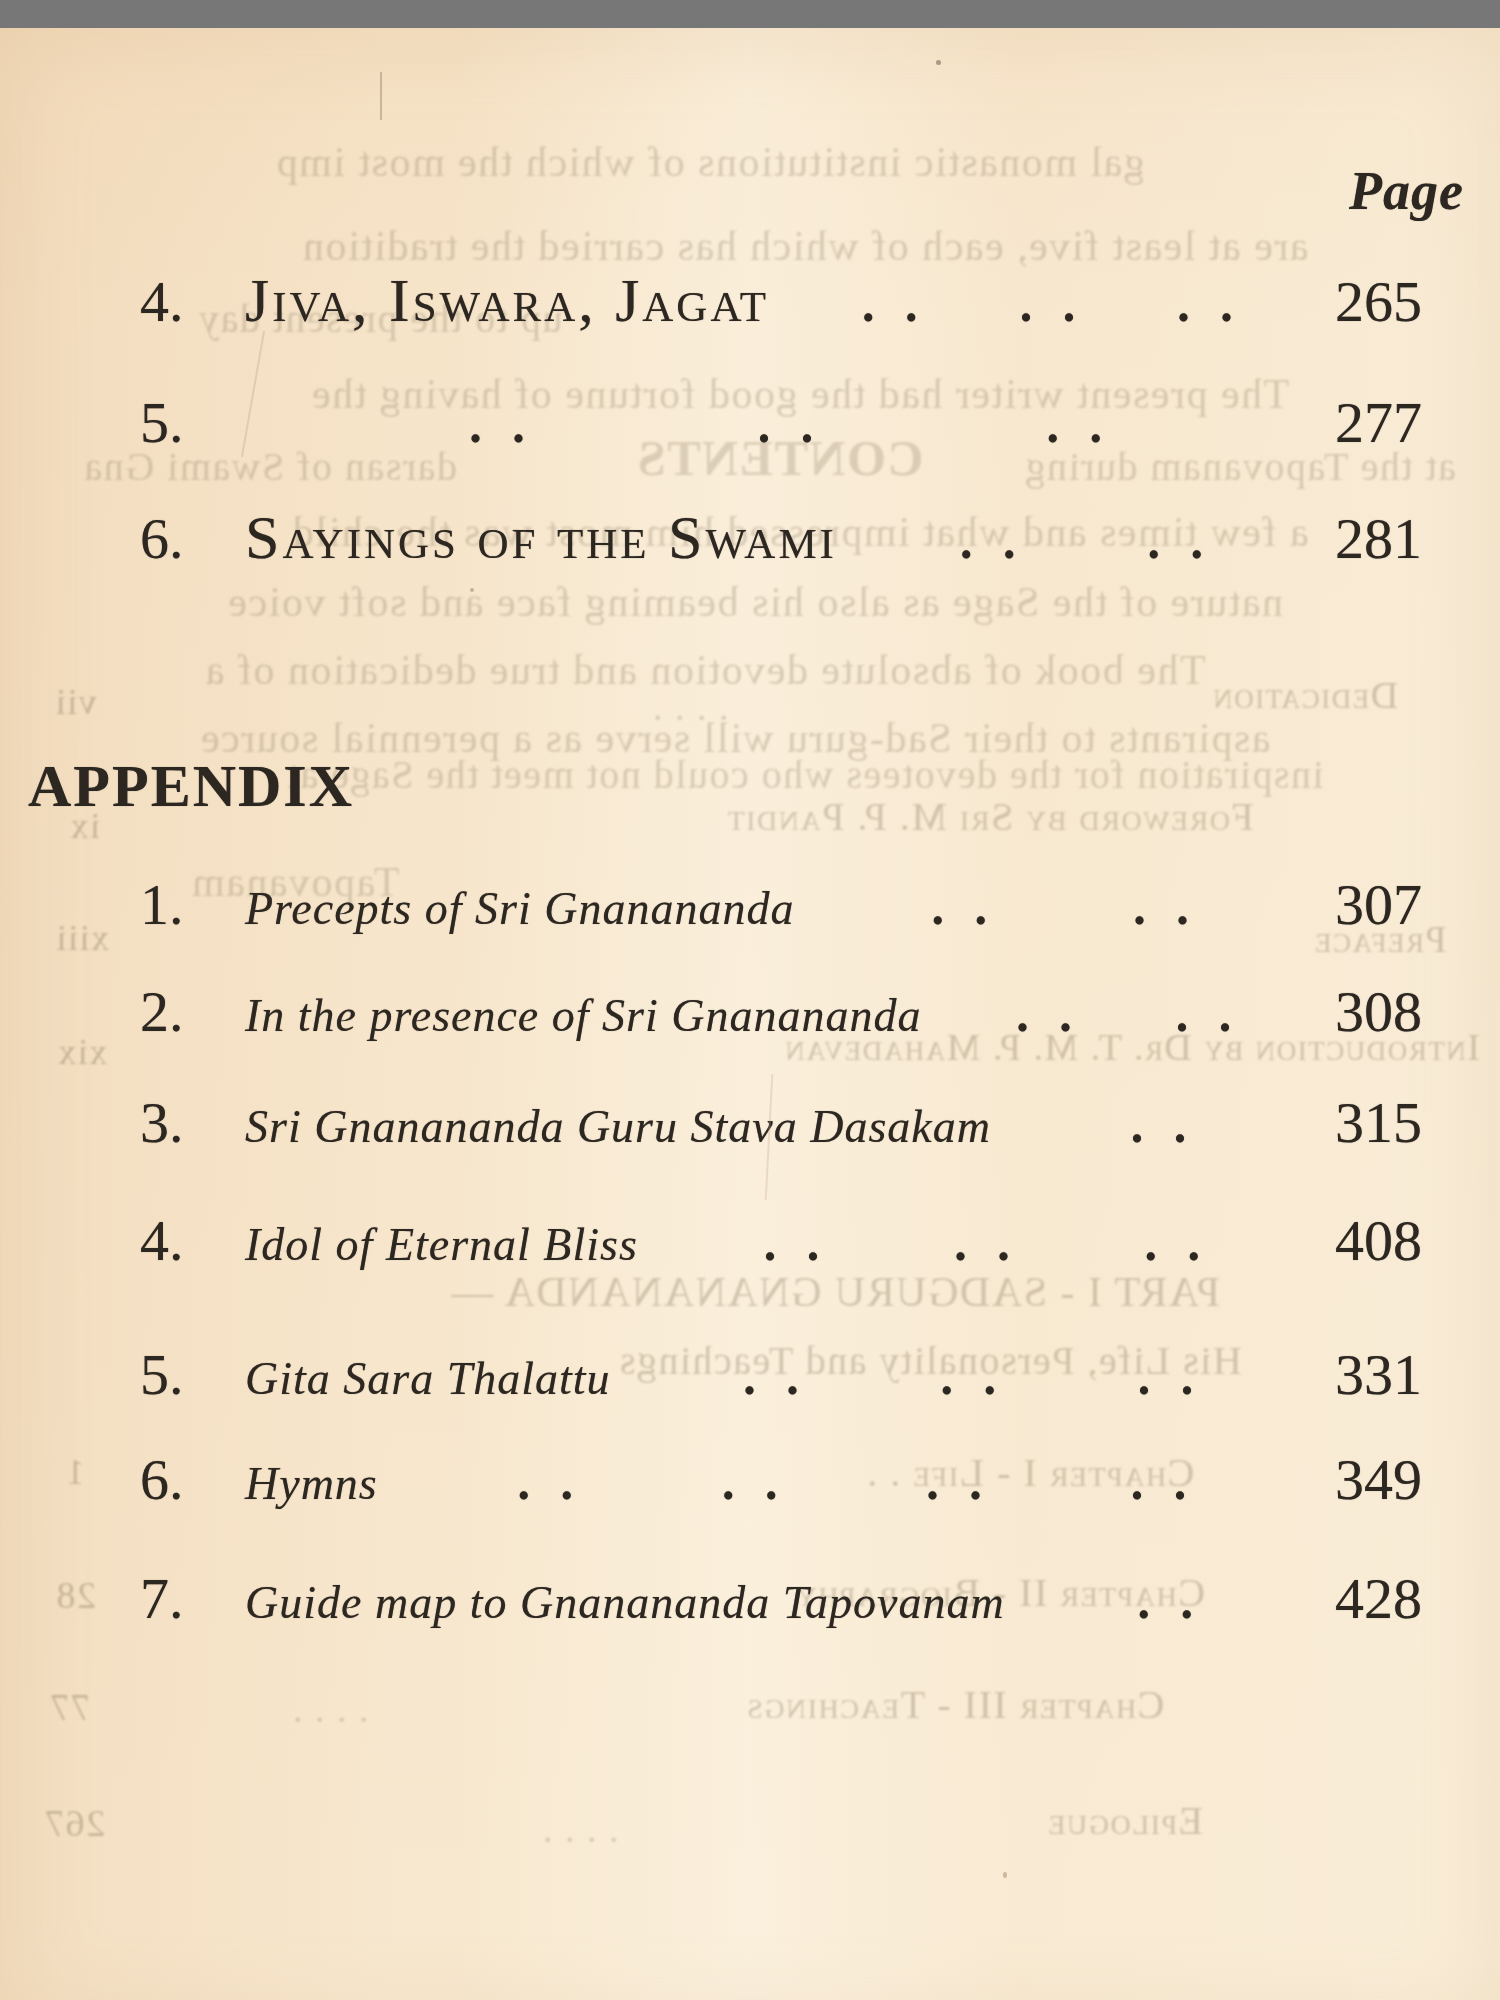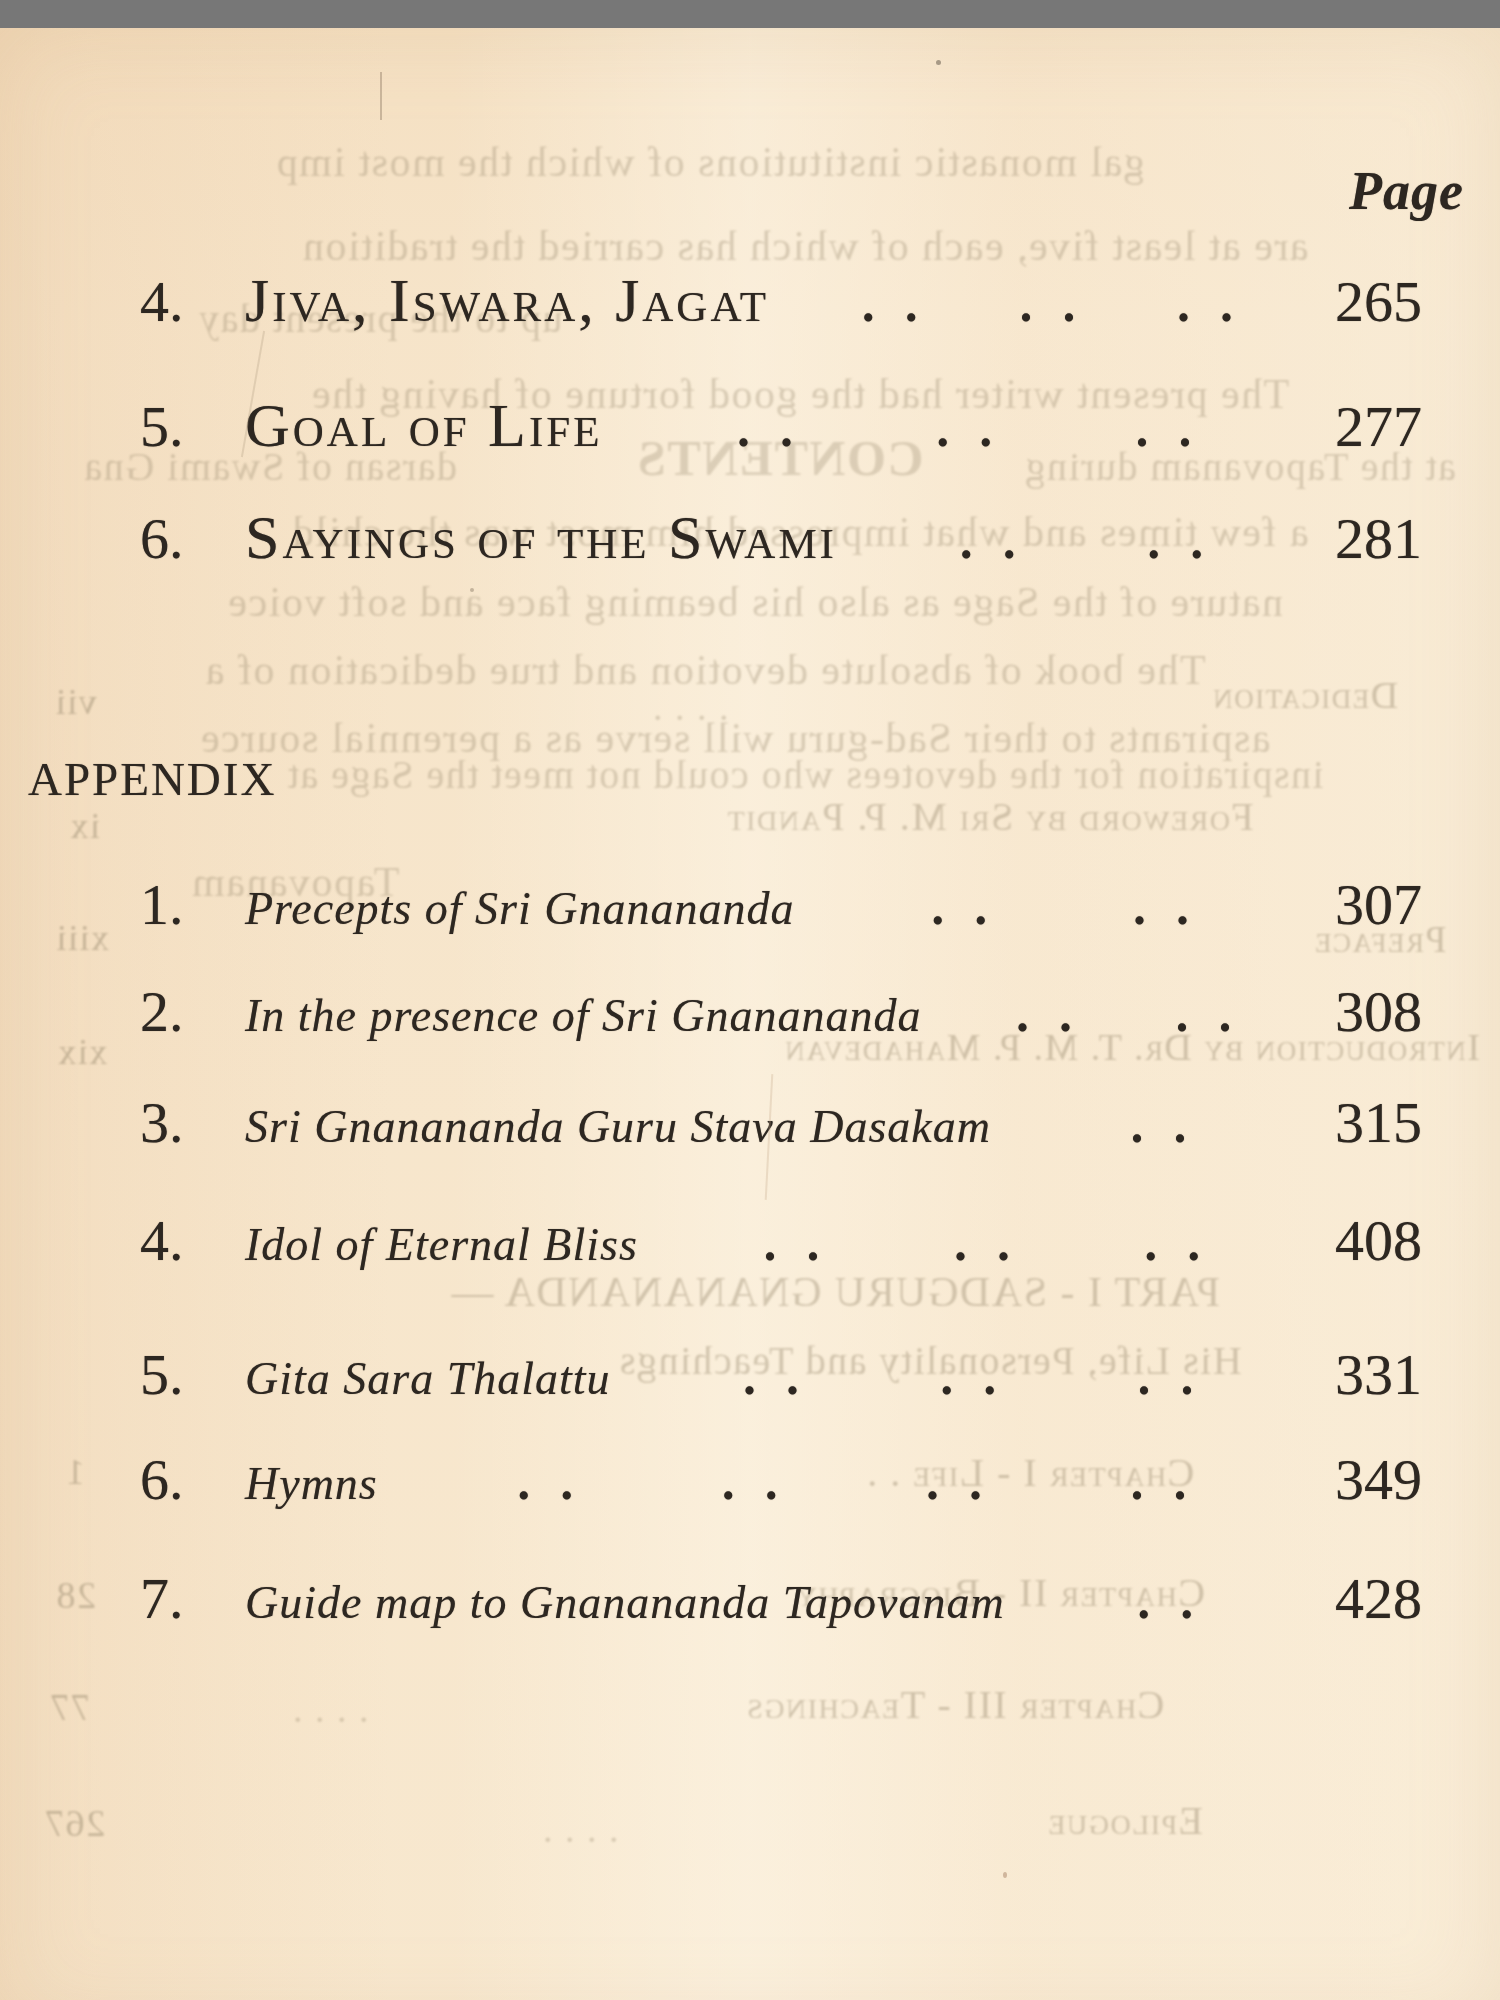--- a/index.html
+++ b/index.html
@@ -17,21 +17,21 @@
   }
   
   .ink{text-shadow:0 0 1px rgba(45,39,33,.55);}
   .page-label{
     position:absolute;top:136px;right:36px;
     font-style:italic;font-weight:bold;font-size:54px;line-height:1;
     letter-spacing:1px;
   }
   .appendix-heading{
     position:absolute;left:28px;top:727px;
-    font-weight:normal;font-size:47px;line-height:1.06;letter-spacing:2px;text-align:center;
+    font-weight:bold;font-size:60px;line-height:1.06;letter-spacing:2px;text-align:center;
   }
   .toc-row{
     position:absolute;left:0;width:1500px;
     display:flex;align-items:baseline;
     padding-right:30px;box-sizing:border-box;
     line-height:1;white-space:nowrap;
   }
   .toc-row .num{flex:0 0 105px;margin-left:140px;font-size:58px;}
   .toc-row .title{font-size:60px;letter-spacing:1px;}
   .toc-row .title.sc{font-variant:small-caps;letter-spacing:3px;font-size:62px;}
@@ -111,21 +111,20 @@
     <span class="leaders">
       <span class="dots">. .</span>
       <span class="dots">. .</span>
       <span class="dots">. .</span>
     </span>
     <span class="pageno">265</span>
   </div>
 
   <div class="toc-row ink" style="top:366px">
     <span class="num">5.</span>
-    <span class="title sc">Goal of Life</span>
     <span class="leaders">
       <span class="dots">. .</span>
       <span class="dots">. .</span>
       <span class="dots">. .</span>
     </span>
     <span class="pageno">277</span>
   </div>
 
   <div class="toc-row ink" style="top:478px">
     <span class="num">6.</span>

